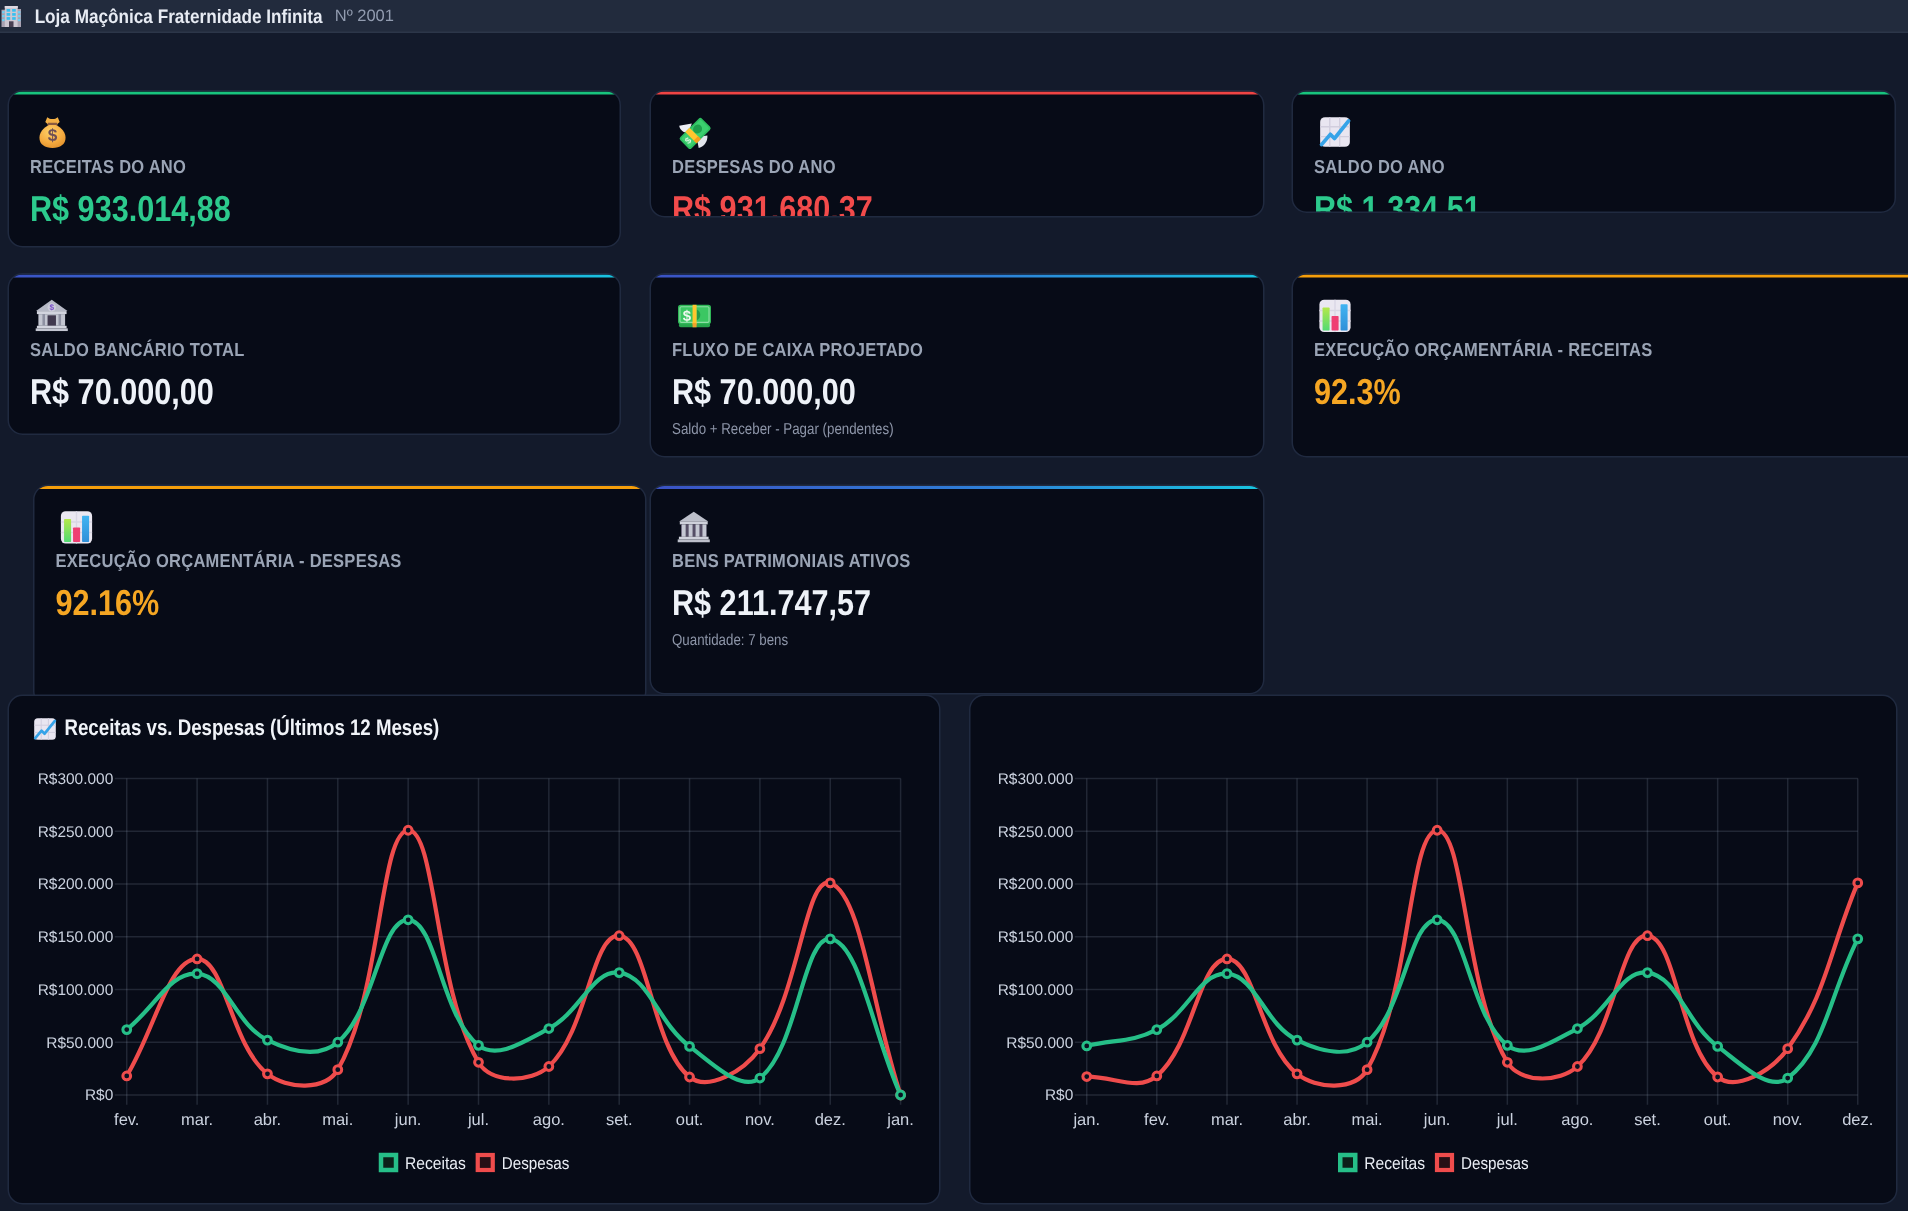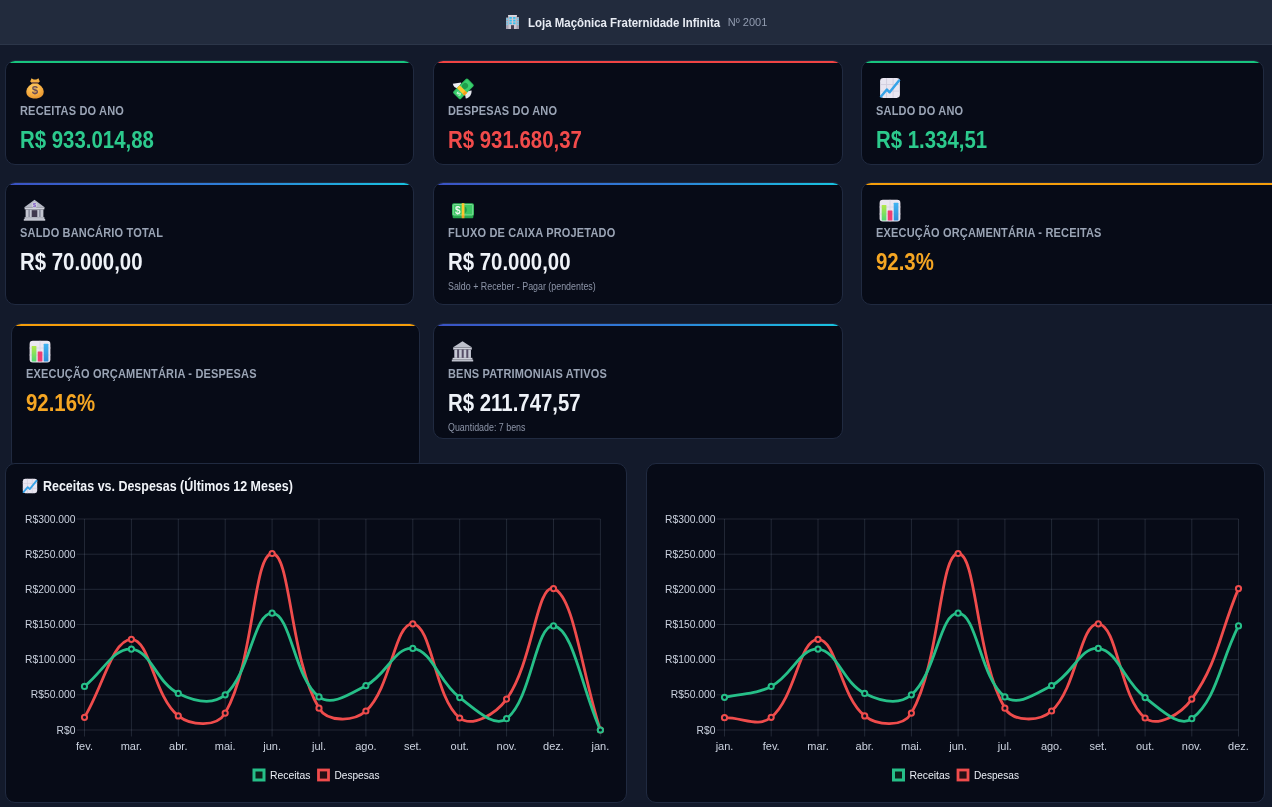--- a/index.html
+++ b/index.html
@@ -1,18 +1,18 @@
 <!DOCTYPE html>
 <html><head><meta charset="utf-8">
 <style>
 * { margin:0; padding:0; box-sizing:border-box; }
 html,body { width:1272px; height:807px; overflow:hidden; }
 body { background:#131a2b; font-family:"Liberation Sans", sans-serif; position:relative; }
-.hdr { position:absolute; left:0; top:0; width:1272px; height:45px; background:#222b3d; border-bottom:1px solid #2c3649;
-  display:flex; align-items:center; justify-content:center; }
+.hdr { position:absolute; left:0; top:0; width:1272px; height:22px; background:#222b3d; border-bottom:1px solid #2c3649;
+  display:flex; align-items:center; }
 .hdr .t1 { font-size:13px; font-weight:bold; color:#e7ebf3; display:inline-block; transform:scaleX(0.88); transform-origin:center; margin:0 -5px; }
 .hdr .t2 { font-size:11px; color:#929cb0; }
 .card { position:absolute; background:#070b17; border:1px solid #202a40; border-radius:10px; overflow:hidden; }
 .bar { position:absolute; left:0; top:0; right:0; height:2px; }
 .ic { position:absolute; left:16.5px; top:15.5px; }
 .lbl { position:absolute; left:14px; top:42.5px; font-size:12.5px; font-weight:bold; color:#9aa4b5; letter-spacing:0.2px; transform:scaleX(0.88); transform-origin:left; white-space:nowrap; }
 .val { position:absolute; left:14px; top:65px; font-size:24px; font-weight:bold; transform:scaleX(0.85); transform-origin:left; white-space:nowrap; }
 .sub { position:absolute; left:14px; top:96.5px; font-size:10.5px; color:#8d95a8; transform:scaleX(0.845); transform-origin:left; white-space:nowrap; }
 .chart { position:absolute; background:#070b17; border:1px solid #202a40; border-radius:10px; }
 .ctitle { position:absolute; left:16px; top:13px; display:flex; align-items:center; font-size:15px; font-weight:bold; color:#f0f3f8; }
@@ -58,55 +58,55 @@
         </defs>
 <path d="M8.5,1.2 C9.6,2.1 10.5,2.4 12,2.4 C13.5,2.4 14.4,2.1 15.5,1.2 L16.8,4.4 L14.9,6 L9.1,6 L7.2,4.4 Z" fill="#f3b045"></path>
 <path d="M9.1,4.9 L14.9,4.9 L15.6,6.6 L8.4,6.6 Z" fill="#8a5a40"></path>
 <path d="M14.4,6.4 C18.3,8.3 20.7,11.5 20.7,14.8 C20.7,19.2 17.1,21.6 12,21.6 C6.9,21.6 3.3,19.2 3.3,14.8 C3.3,11.5 5.7,8.3 9.6,6.4 Z" fill="url(#goldg)"></path>
 <text x="12" y="17.2" font-family="Liberation Sans, sans-serif" font-size="11.5" font-weight="bold" fill="#6e4f55" text-anchor="middle">$</text>
 </svg></div>
 <div class="lbl">RECEITAS DO ANO</div>
 <div class="val" style="color:#2cca8d">R$ 933.014,88</div>
 
 </div>
-<div class="card" style="left:433px;top:60px;width:410px;height:105px">
+<div class="card" style="left:433px;top:60px;width:410px;height:85px">
 <div class="bar" style="background:#ef4444;"></div>
 <div class="ic"><svg width="24" height="24" viewBox="0 0 24 24">
 <path d="M1.8,6.8 L10.2,5.4 L8.2,11.4 C5,11.8 2.4,9.9 1.8,6.8 Z" fill="#edeff5"></path>
 <path d="M13.4,14.4 L20.6,13.4 C20.9,17.2 18.6,20.8 14.8,21.6 Z" fill="#e2e5ec"></path>
 <g transform="rotate(-45 12 11.5)">
 <rect x="1.8" y="6.8" width="20.4" height="10.6" rx="1.6" fill="#2dbd5f"></rect>
 <rect x="2.9" y="7.9" width="18.2" height="8.4" rx="0.9" fill="#3bcf6e"></rect>
 <ellipse cx="15.2" cy="11.2" rx="3.1" ry="2.9" fill="#1f9e4c"></ellipse>
 <rect x="8" y="6.8" width="4" height="10.6" fill="#ffc62e"></rect>
 <rect x="8" y="14.8" width="4" height="2.6" fill="#f59c1b"></rect>
 <text x="5.3" y="14.2" font-family="Liberation Sans, sans-serif" font-size="6" font-weight="bold" fill="#d8f5de" text-anchor="middle">$</text>
 </g>
 </svg></div>
 <div class="lbl">DESPESAS DO ANO</div>
 <div class="val" style="color:#f24b4b">R$ 931.680,37</div>
 
 </div>
-<div class="card" style="left:861px;top:60px;width:403px;height:105px">
+<div class="card" style="left:861px;top:60px;width:403px;height:82px">
 <div class="bar" style="background:#18c47e;"></div>
 <div class="ic"><svg width="22" height="22" viewBox="0 0 24 24">
 <rect x="1.2" y="1.2" width="21.6" height="21.6" rx="3.6" fill="#e9e6f1"></rect>
 <g stroke="#d2cede" stroke-width="1">
 <line x1="8.2" y1="1.2" x2="8.2" y2="22.8"></line>
           <line x1="15.4" y1="1.2" x2="15.4" y2="22.8"></line>
 <line x1="1.2" y1="8.2" x2="22.8" y2="8.2"></line>
           <line x1="1.2" y1="15.4" x2="22.8" y2="15.4"></line>
 </g>
 <path d="M2.2,21.2 L8.6,13.7 L11.6,16.7 L21.9,3.9" fill="none" stroke="#36a3e8" stroke-width="2.7" stroke-linecap="round" stroke-linejoin="round"></path>
 </svg></div>
 <div class="lbl">SALDO DO ANO</div>
 <div class="val" style="color:#2cca8d">R$ 1.334,51</div>
 
 </div>
-<div class="card" style="left:5px;top:182px;width:409px;height:123px">
+<div class="card" style="left:5px;top:182px;width:409px;height:108px">
 <div class="bar" style="background:linear-gradient(90deg,#3b52c4,#2e7fd8 55%,#18c5e0);"></div>
 <div class="ic"><svg width="23" height="23" viewBox="0 0 23 23">
 <path d="M11.5,0.8 L22,8.4 L1,8.4 Z" fill="#b6b9c6"></path>
 <circle cx="11.5" cy="5.9" r="2.8" fill="#caccd8"></circle>
 <text x="11.5" y="7.9" font-family="Liberation Sans, sans-serif" font-size="5.5" font-weight="bold" fill="#7a4fc9" text-anchor="middle">$</text>
 <rect x="1.6" y="8.4" width="19.8" height="2" fill="#d2d4de"></rect>
 <rect x="2.6" y="10.4" width="17.8" height="7.8" fill="#c3c6d1"></rect>
 <rect x="5.3" y="10.4" width="1.7" height="7.8" fill="#8e91a2"></rect>
 <rect x="16" y="10.4" width="1.7" height="7.8" fill="#8e91a2"></rect>
 <rect x="8.7" y="11.2" width="5.6" height="7" fill="#40394e"></rect>
@@ -152,21 +152,21 @@
           <line x1="0.6" y1="15" x2="21.4" y2="15"></line>
 </g>
 <rect x="2.7" y="6" width="4.7" height="15.4" rx="0.5" fill="url(#gr1)"></rect>
 <rect x="8.7" y="11.6" width="4.7" height="9.8" rx="0.5" fill="#ef3e72"></rect>
 <rect x="14.7" y="3.8" width="4.7" height="17.6" rx="0.5" fill="url(#br1)"></rect>
 </svg></div>
 <div class="lbl">EXECUÇÃO ORÇAMENTÁRIA - RECEITAS</div>
 <div class="val" style="color:#f5a623">92.3%</div>
 
 </div>
-<div class="card" style="left:11px;top:323px;width:409px;height:148px">
+<div class="card" style="left:22px;top:323px;width:409px;height:148px">
 <div class="bar" style="background:#f59e0b;"></div>
 <div class="ic"><svg width="22" height="23" viewBox="0 0 22 23">
 <defs>
 <linearGradient id="gr2" x1="0" y1="0" x2="0" y2="1">
             <stop offset="0" stop-color="#b4e84a"></stop>
             <stop offset="1" stop-color="#52da74"></stop>
           </linearGradient>
 <linearGradient id="br2" x1="0" y1="0" x2="0" y2="1">
             <stop offset="0" stop-color="#41b4f2"></stop>
             <stop offset="1" stop-color="#2f8fd8"></stop>
@@ -179,21 +179,21 @@
           <line x1="0.6" y1="15" x2="21.4" y2="15"></line>
 </g>
 <rect x="2.7" y="6" width="4.7" height="15.4" rx="0.5" fill="url(#gr2)"></rect>
 <rect x="8.7" y="11.6" width="4.7" height="9.8" rx="0.5" fill="#ef3e72"></rect>
 <rect x="14.7" y="3.8" width="4.7" height="17.6" rx="0.5" fill="url(#br2)"></rect>
 </svg></div>
 <div class="lbl">EXECUÇÃO ORÇAMENTÁRIA - DESPESAS</div>
 <div class="val" style="color:#f5a623">92.16%</div>
 
 </div>
-<div class="card" style="left:433px;top:323px;width:410px;height:116px">
+<div class="card" style="left:433px;top:323px;width:410px;height:140px">
 <div class="bar" style="background:linear-gradient(90deg,#3b52c4,#2e7fd8 55%,#18c5e0);"></div>
 <div class="ic"><svg width="23" height="23" viewBox="0 0 23 23">
 <path d="M11.5,1.2 L21.2,7.6 L1.8,7.6 Z" fill="#bdc0cb"></path>
 <rect x="2.2" y="7.6" width="18.6" height="2" fill="#cfd1db"></rect>
 <rect x="3" y="9.6" width="17" height="8.2" fill="#554e66"></rect>
 <rect x="3.5" y="9.6" width="2.6" height="8.2" fill="#c5c8d3"></rect>
 <rect x="8.1" y="9.6" width="2.6" height="8.2" fill="#c5c8d3"></rect>
 <rect x="12.7" y="9.6" width="2.6" height="8.2" fill="#c5c8d3"></rect>
 <rect x="17.3" y="9.6" width="2.6" height="8.2" fill="#c5c8d3"></rect>
 <rect x="1.6" y="17.8" width="19.8" height="1.8" fill="#cfd1db"></rect>

